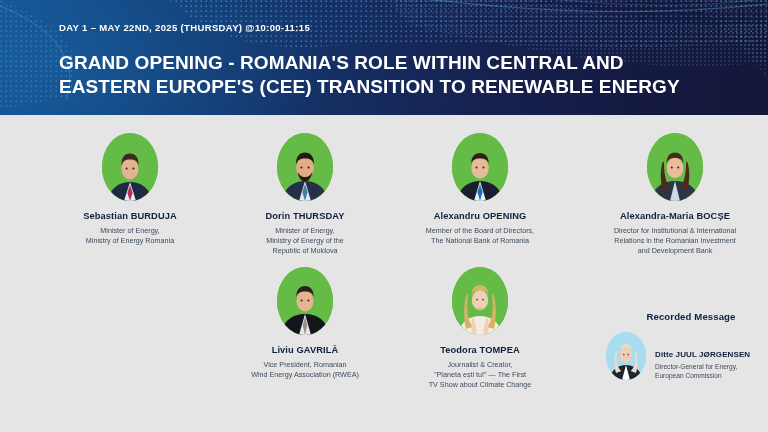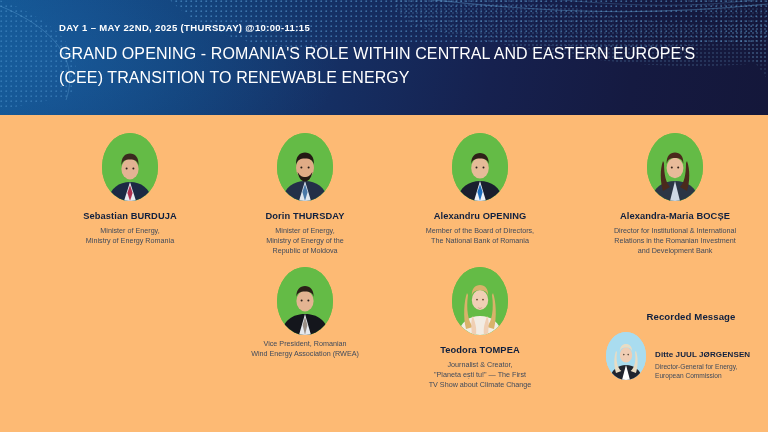--- a/index.html
+++ b/index.html
@@ -12,21 +12,21 @@
     overflow: hidden;
     background: #ffffff;
     font-family: "Liberation Sans", sans-serif;
     -webkit-font-smoothing: antialiased;
   }
 
   .slide {
     position: relative;
     width: 768px;
     height: 432px;
-    background: #fdba74;
+    background: #e5e5e5;
   }
 
   
   .header {
     position: relative;
     width: 768px;
     height: 115px;
     overflow: hidden;
     background: linear-gradient(100deg,
         #12538f 0%,
@@ -57,25 +57,25 @@
     color: #ffffff;
     font-size: 9.5px;
     font-weight: bold;
     letter-spacing: 0.35px;
     white-space: nowrap;
     z-index: 3;
   }
   .session-title {
     position: absolute;
     left: 59px;
-    top: 42px;
+    top: 51px;
     width: 660px;
     color: #ffffff;
-    font-size: 16px;
-    font-weight: normal;
+    font-size: 19px;
+    font-weight: bold;
     line-height: 24px;
     letter-spacing: 0.1px;
     text-transform: uppercase;
     z-index: 3;
   }
 
   
   .stage {
     position: absolute;
     left: 0;
@@ -301,20 +301,21 @@
           <rect width="56" height="68" fill="#64bb46"></rect>
           <path d="M4 68 C6 53 16 47 28 47 C40 47 50 53 52 68 Z" fill="#14161c"></path>
           <path d="M28 47 L22 68 L34 68 Z" fill="#e6eaf0"></path>
           <path d="M28 50 L25.6 58 L28 68 L30.4 58 Z" fill="#9a8f86"></path>
           <ellipse cx="28" cy="34" rx="8.6" ry="10.4" fill="#e4b492"></ellipse>
           <path d="M19.4 30 C19.2 22.5 23 19 28 19 C33 19 36.8 22.5 36.6 30 C35.6 26 33 24.6 28 24.6 C23 24.6 20.4 26 19.4 30 Z" fill="#2b2018"></path>
           <circle cx="24.6" cy="33.6" r="1" fill="#2b211b"></circle>
           <circle cx="31.4" cy="33.6" r="1" fill="#2b211b"></circle>
         </svg>
       </div>
+      <div class="name">Liviu GAVRILĂ</div>
       <div class="role">Vice President, Romanian
 Wind Energy Association (RWEA)</div>
     </div>
 
     <div class="speaker" style="left:365px; top:152px;">
       <div class="photo">
         <svg class="portrait-svg" viewBox="0 0 56 68" aria-hidden="true">
           <rect width="56" height="68" fill="#64bb46"></rect>
           <path d="M6 68 C8 55 17 49 28 49 C39 49 48 55 50 68 Z" fill="#f2ece4"></path>
           <path d="M16 28 C14 42 16 54 21 60 L14 62 C11 50 12 34 15 26 Z" fill="#d9b26a"></path>

